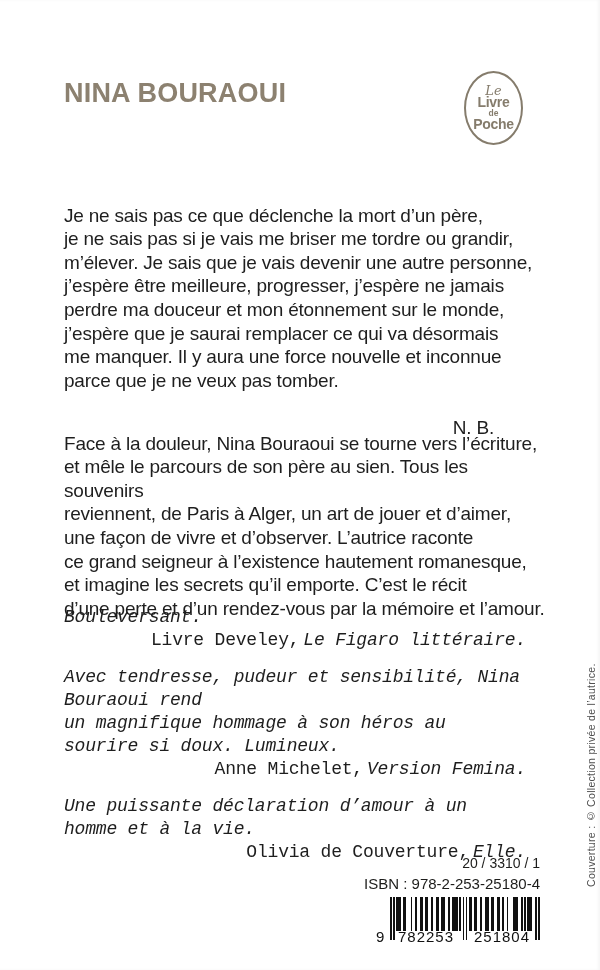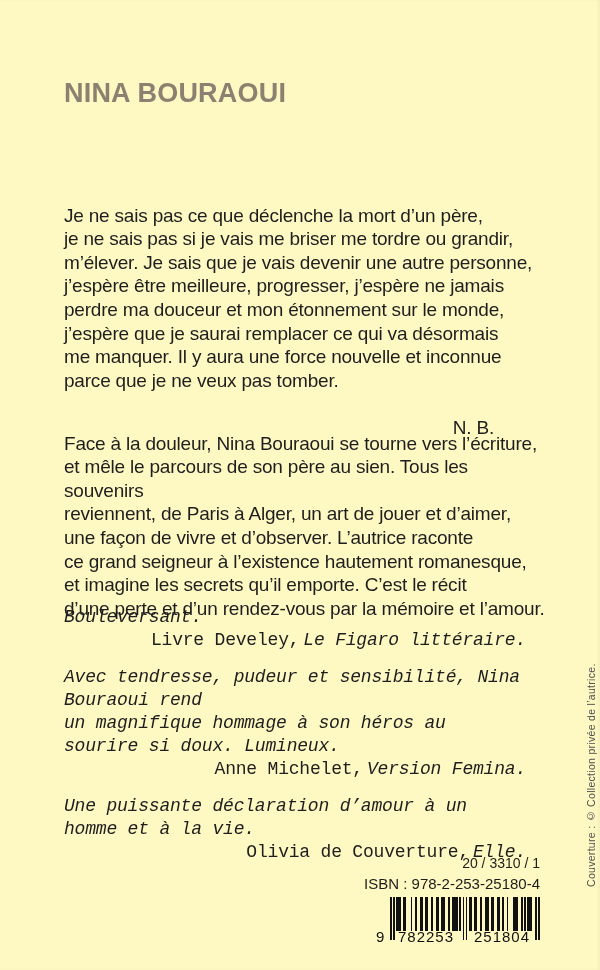--- a/index.html
+++ b/index.html
@@ -1,17 +1,17 @@
 <!DOCTYPE html>
 <html><head>
 <meta charset="utf-8">
 <style>
   html,body{margin:0;padding:0;background:#e9e9e9;}
   .page{
-    position:relative;width:600px;height:970px;background:#fef9c3;
+    position:relative;width:600px;height:970px;background:#ffffff;
     font-family:"Liberation Sans",sans-serif;color:#1d1d1b;overflow:hidden;
     box-shadow:inset -2px 0 3px rgba(0,0,0,0.04);
   }
   
   .author{
     position:absolute;left:64px;top:78px;font-size:27px;font-weight:bold;
     letter-spacing:.2px;line-height:30px;color:#8c8170;white-space:nowrap;
   }
   .title{
     position:absolute;left:64px;top:108px;font-size:27px;font-weight:bold;
@@ -66,20 +66,26 @@
   .bc-digits .first{margin-left:-14px;width:12px;text-align:left;}
   .bc-digits .grp{flex:1;text-align:center;}
 </style>
 </head>
 <body>
 
 <div class="page">
 
   <div class="author">NINA BOURAOUI</div>
 
+  <div class="logo">
+    <span class="le">Le</span>
+    <span class="livre">Livre</span>
+    <span class="de">de</span>
+    <span class="poche">Poche</span>
+  </div>
 
   <div class="block synopsis">
     <div>Face à la douleur, Nina Bouraoui se tourne vers l’écriture,
 et mêle le parcours de son père au sien. Tous les souvenirs
 reviennent, de Paris à Alger, un art de jouer et d’aimer,
 une façon de vivre et d’observer. L’autrice raconte
 ce grand seigneur à l’existence hautement romanesque,
 et imagine les secrets qu’il emporte. C’est le récit
 d’une perte et d’un rendez-vous par la mémoire et l’amour.</div>
   </div>

